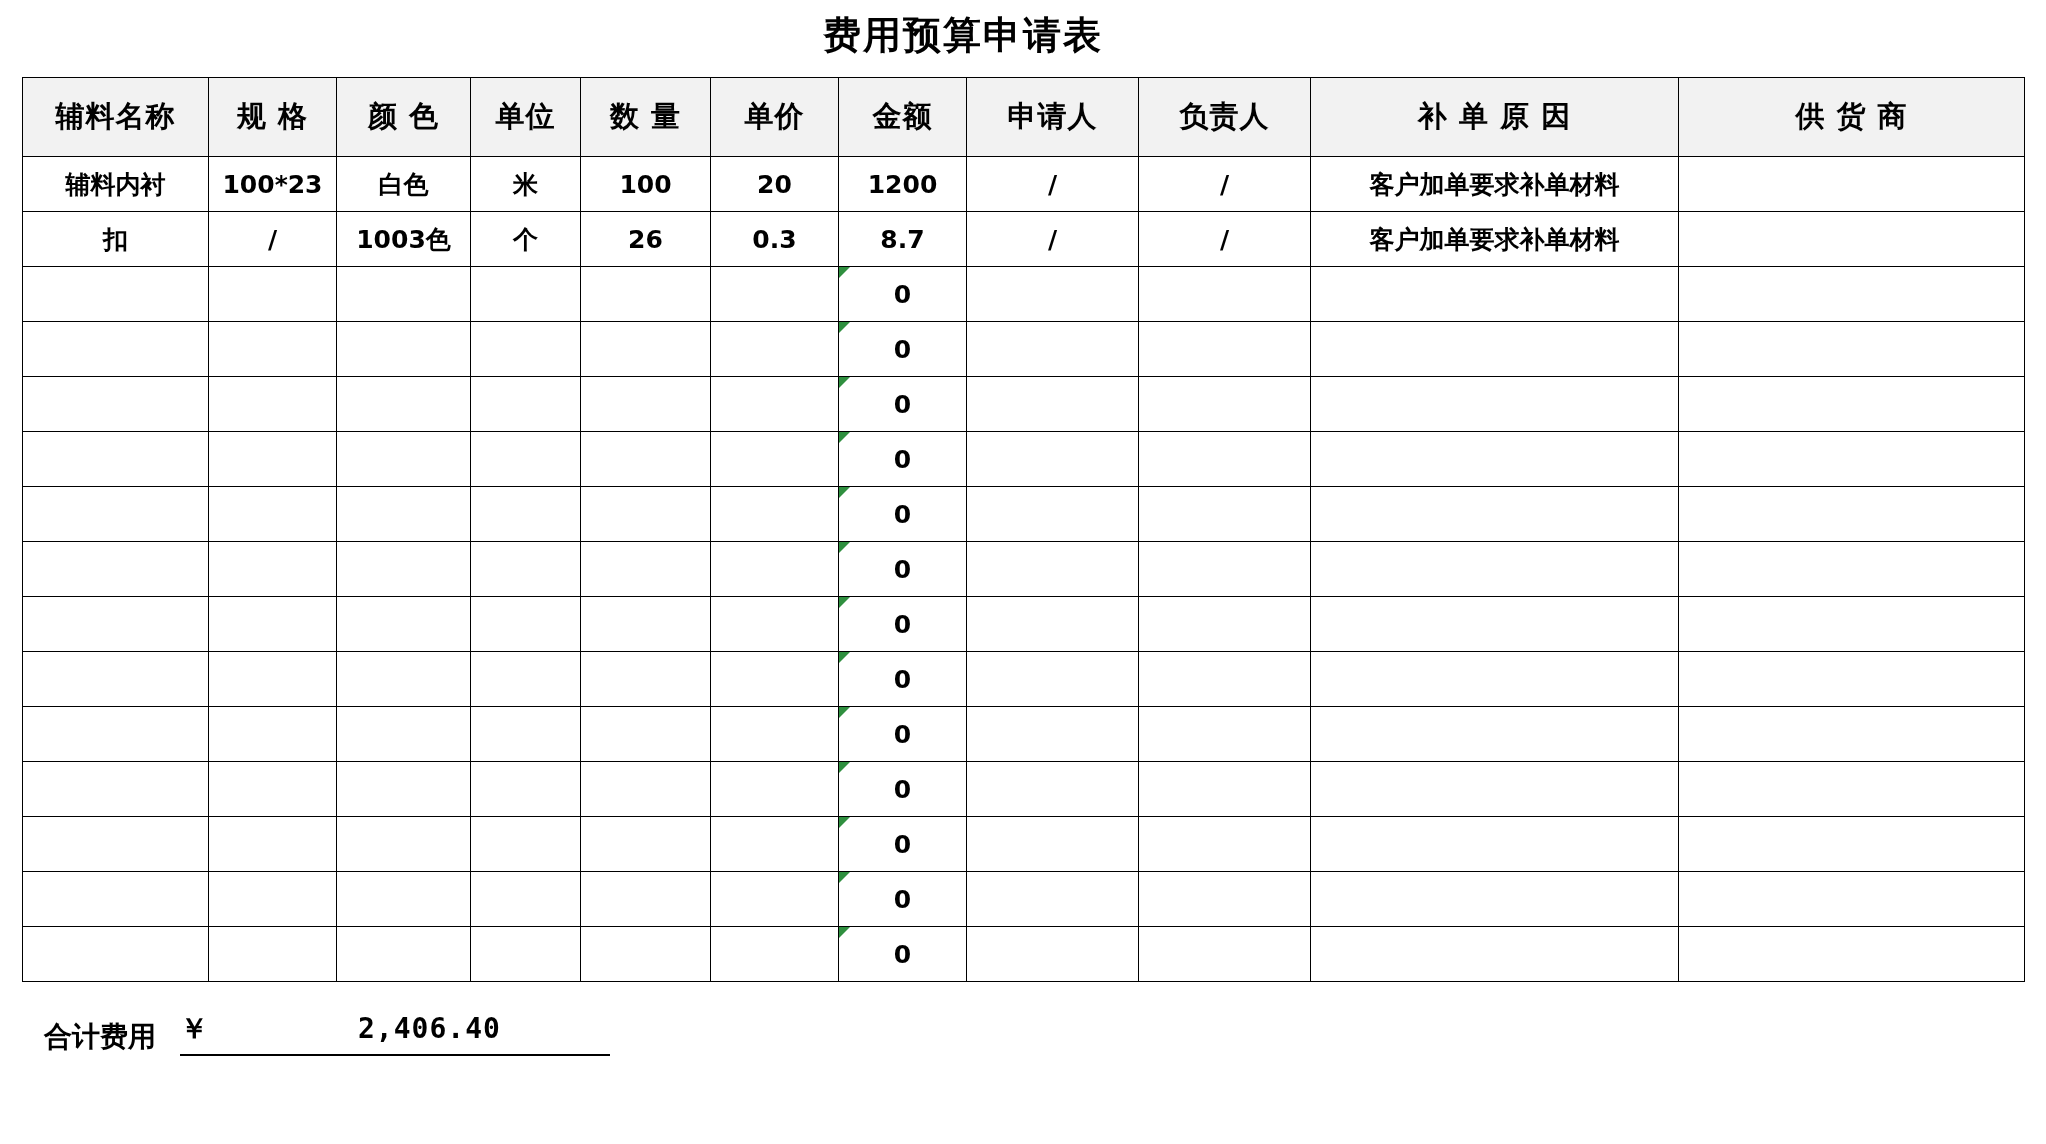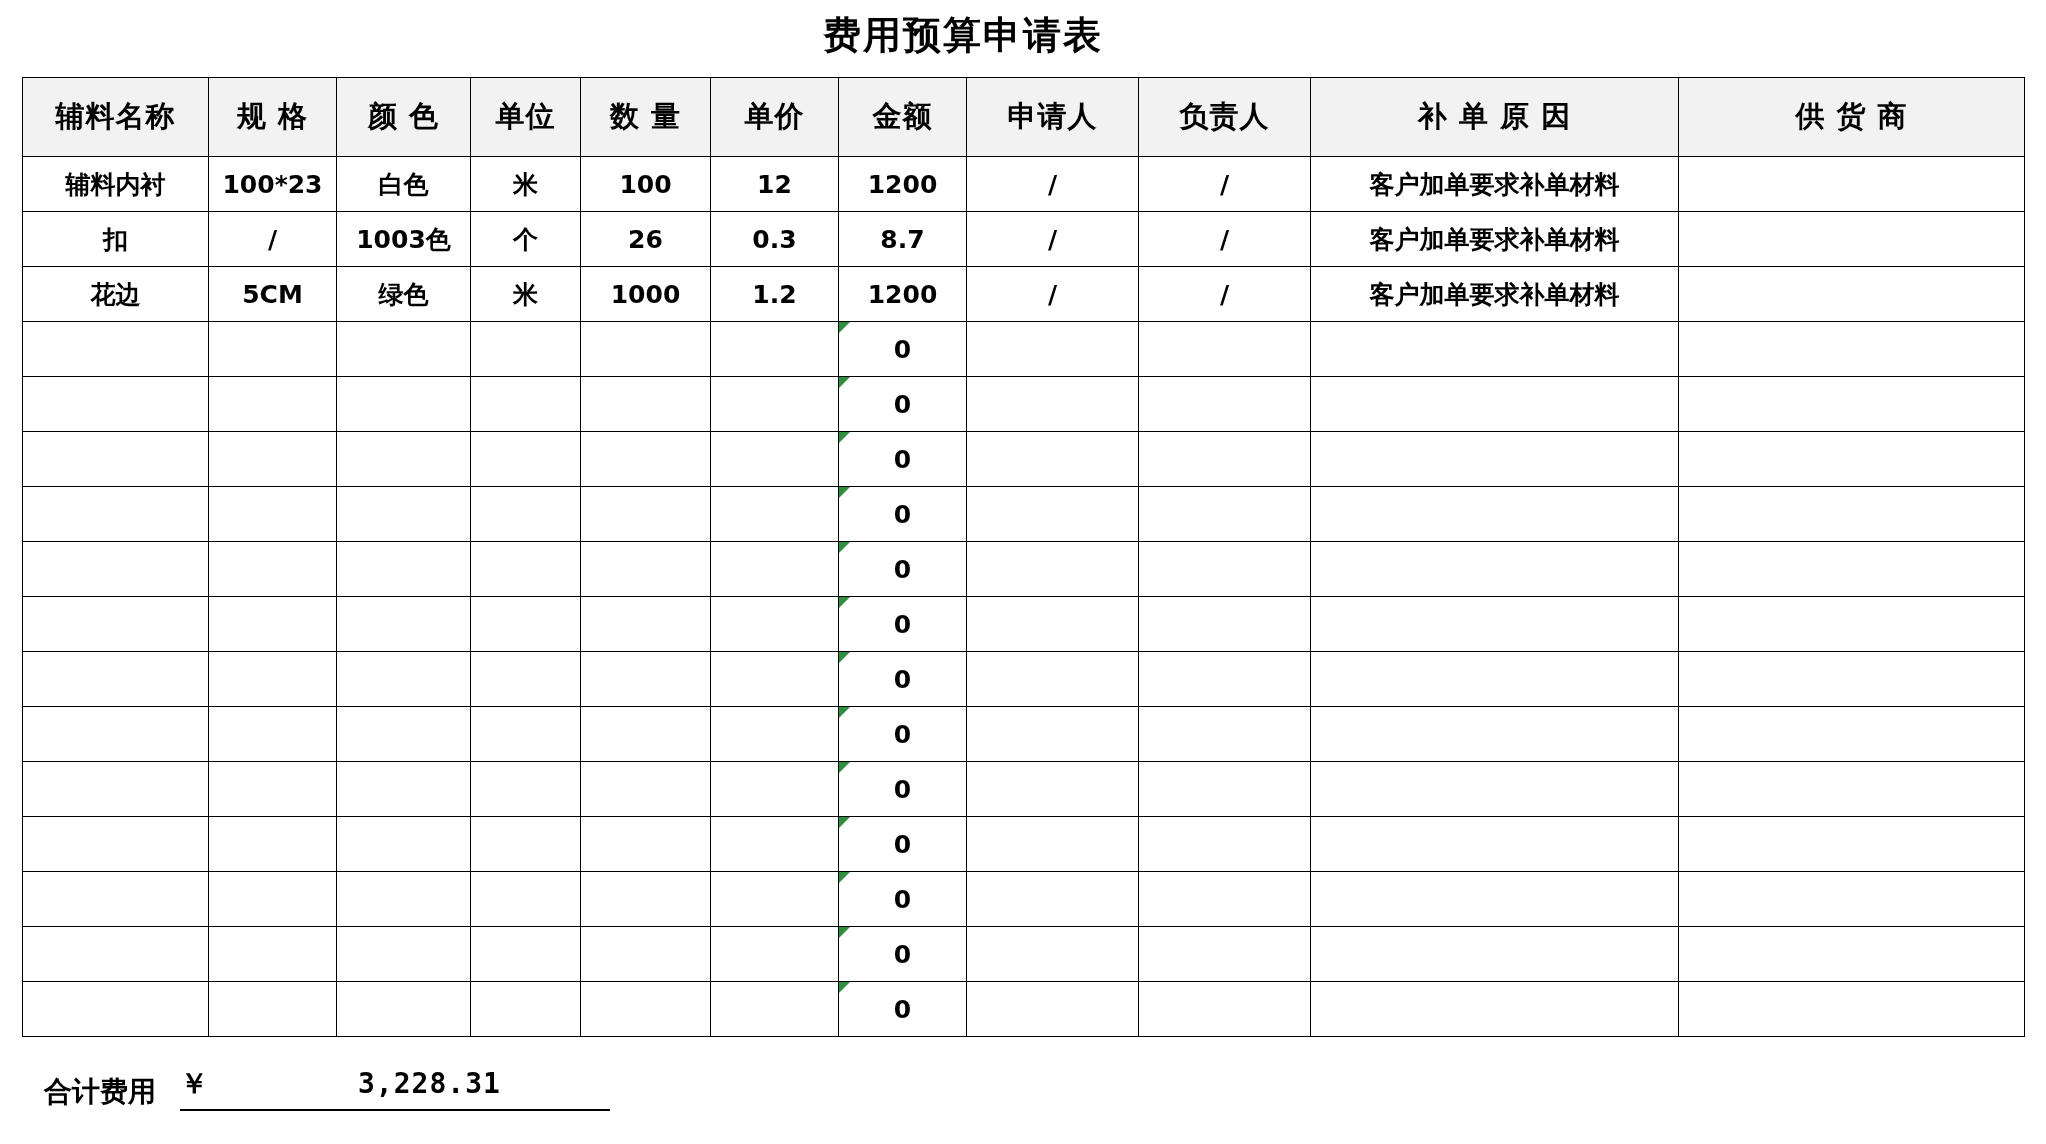--- a/index.html
+++ b/index.html
@@ -174,54 +174,41 @@
           <th>供 货 商</th>
         </tr>
       </thead>
       <tbody id="table-body">
           <tr>
             <td>辅料内衬</td>
             <td class="mono">100*23</td>
             <td>白色</td>
             <td>米</td>
             <td class="num">100</td>
-            <td class="num">12</td>
+            <td class="num">20</td>
             <td class="num amount">1200</td>
             <td class="mono">/</td>
             <td class="mono">/</td>
             <td class="reason">客户加单要求补单材料</td>
             <td></td>
           </tr>
           <tr>
             <td>扣</td>
             <td class="mono">/</td>
             <td>1003色</td>
             <td>个</td>
             <td class="num">26</td>
             <td class="num">0.3</td>
             <td class="num amount">8.7</td>
             <td class="mono">/</td>
             <td class="mono">/</td>
             <td class="reason">客户加单要求补单材料</td>
             <td></td>
           </tr>
           <tr>
-            <td>花边</td>
-            <td class="mono">5CM</td>
-            <td>绿色</td>
-            <td>米</td>
-            <td class="num">1000</td>
-            <td class="num">1.2</td>
-            <td class="num amount">1200</td>
-            <td class="mono">/</td>
-            <td class="mono">/</td>
-            <td class="reason">客户加单要求补单材料</td>
-            <td></td>
-          </tr>
-          <tr>
             <td></td>
             <td class="mono"></td>
             <td></td>
             <td></td>
             <td class="num"></td>
             <td class="num"></td>
             <td class="num amount flag">0</td>
             <td class="mono"></td>
             <td class="mono"></td>
             <td class="reason"></td>
@@ -385,19 +372,19 @@
           </tr>
         </tbody>
     </table>
   </div>
 
   <div class="footer">
     <div class="total-row">
       <div class="total-label">合计费用</div>
       <div class="total-value-box">
         <span class="currency">￥</span>
-        <span class="total-amount">3,228.31</span>
+        <span class="total-amount">2,406.40</span>
       </div>
     </div>
 
   </div>
 
 </div>
 
 </body></html>

